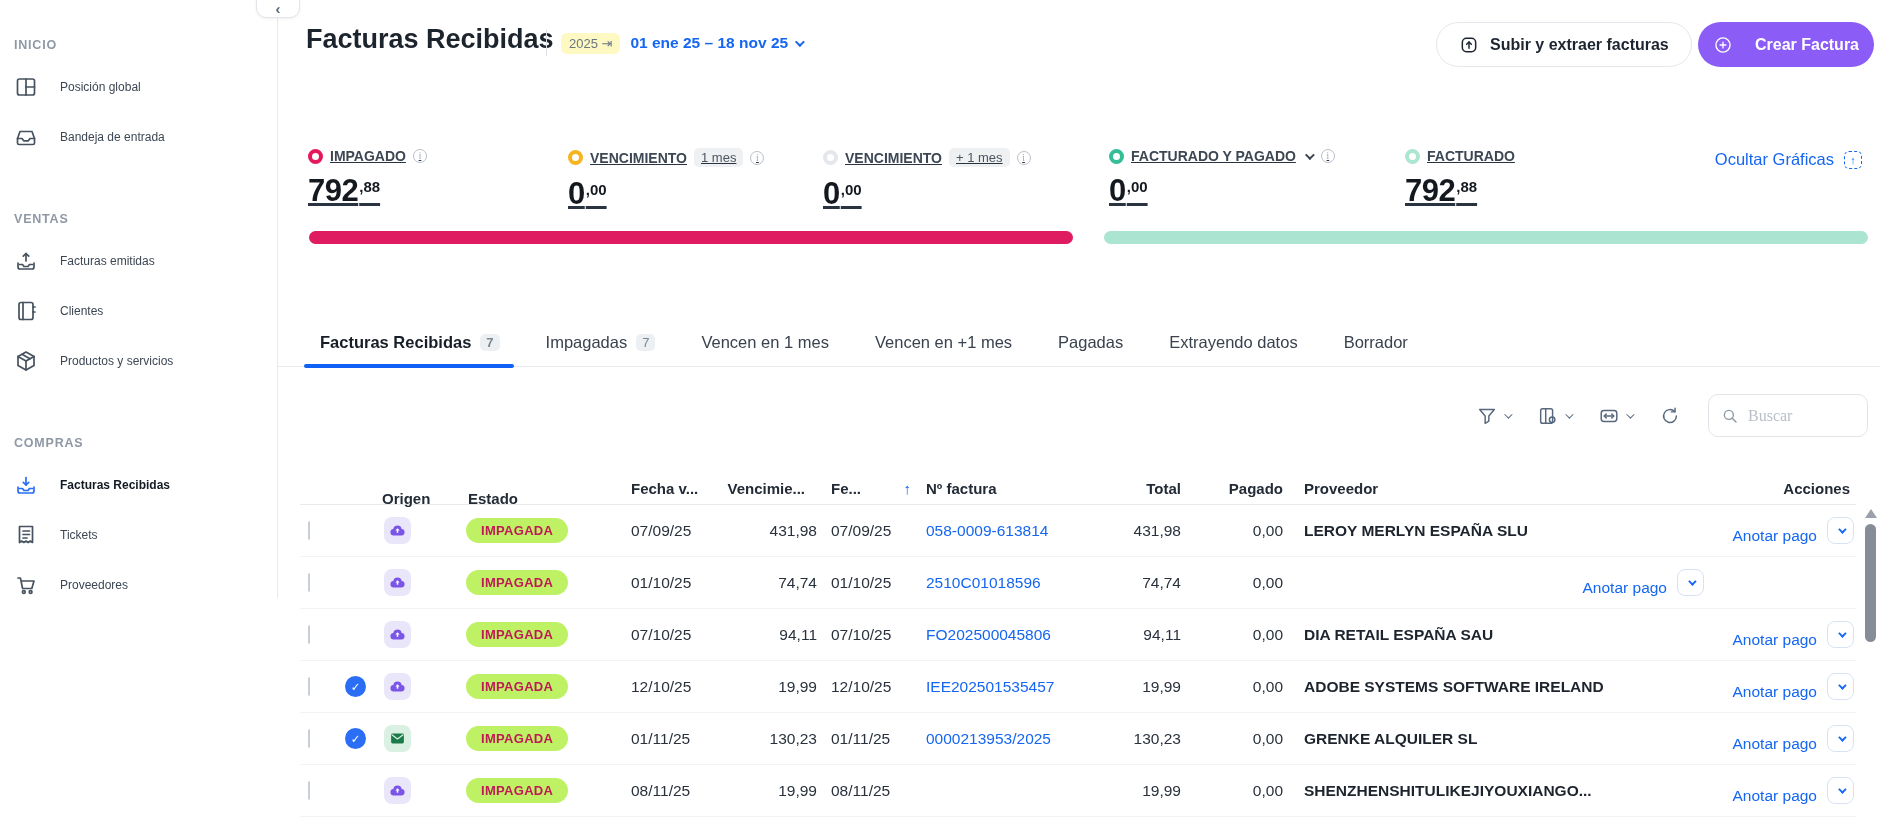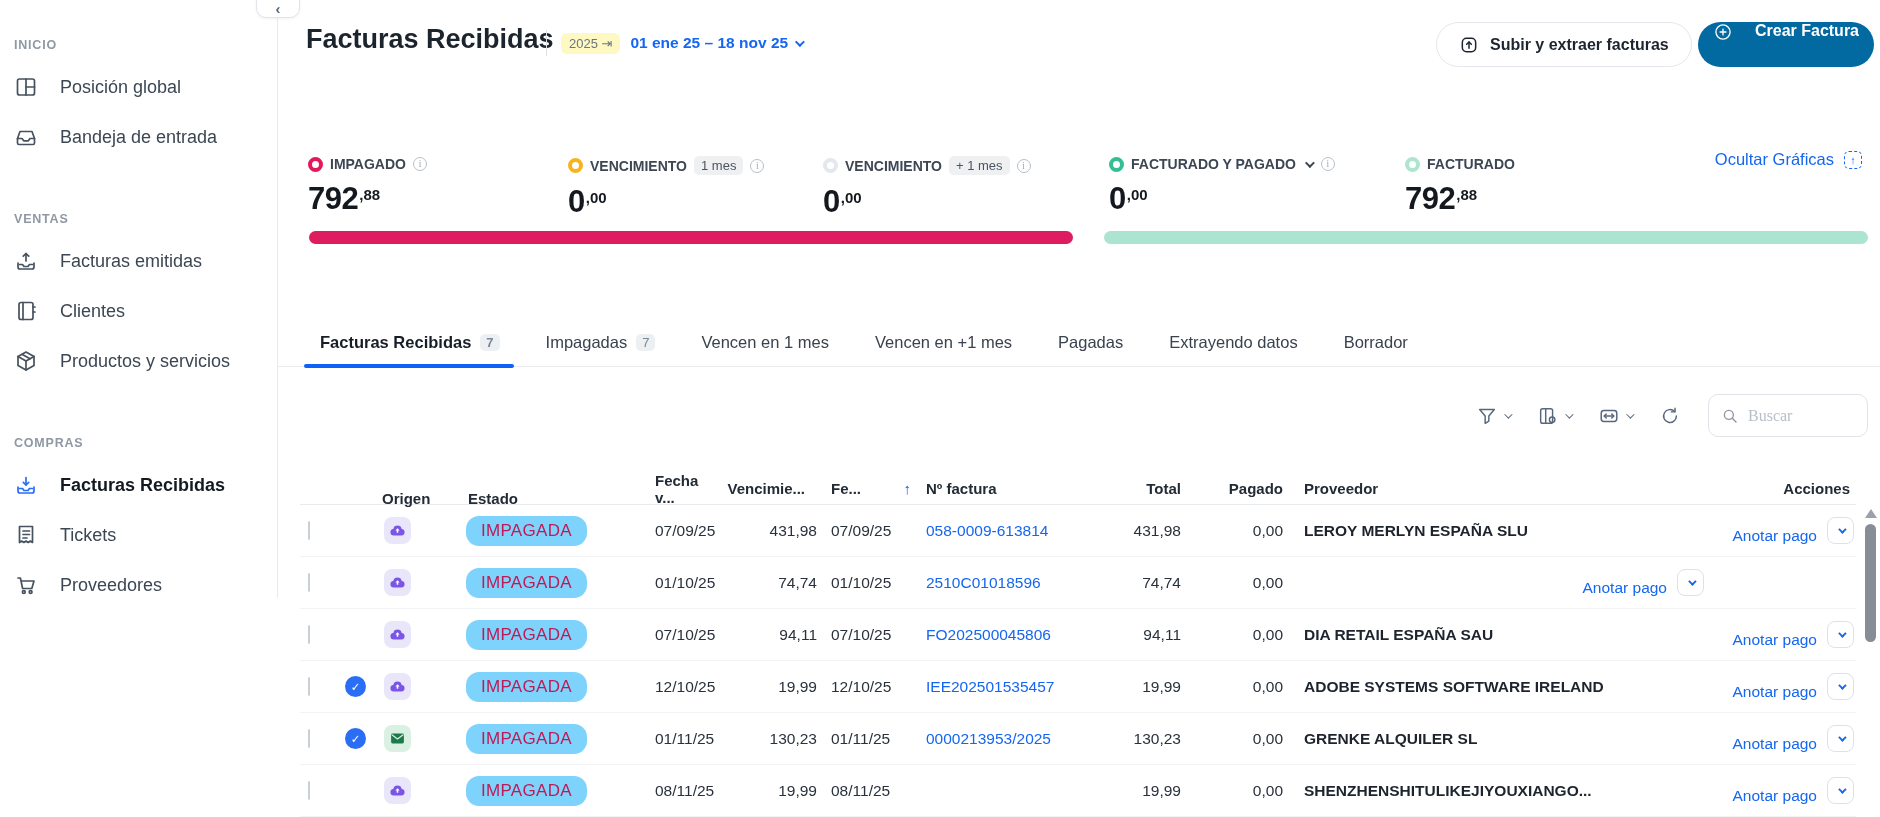--- a/index.html
+++ b/index.html
@@ -4,21 +4,21 @@
 <style>
   * { margin:0; padding:0; box-sizing:border-box; }
   html,body { width:1880px; height:817px; overflow:hidden; background:#fff;
     font-family:"Liberation Sans","DejaVu Sans",sans-serif; color:#2a3340; }
 
   
   .sidebar { position:absolute; left:0; top:0; width:278px; height:598px; background:#fff;
     border-right:1px solid #e8eaee; padding:38px 10px 0 12px; }
   .side-section-title { font-size:12.5px; font-weight:bold; letter-spacing:.8px; color:#8f98a4; margin:0 0 10px 2px; }
   .side-item { display:flex; align-items:center; gap:22px; padding:13px 2px; cursor:pointer; }
-  .side-item .lbl { font-size:18px; color:#3c4754; }
+  .side-item .lbl { font-size:12px; color:#3c4754; }
   .side-item.active .lbl { font-weight:bold; color:#141a22; }
   .side-item svg { width:24px; height:24px; stroke:#46525f; stroke-width:1.7; fill:none;
     stroke-linecap:round; stroke-linejoin:round; flex:0 0 auto; }
   .side-item.active svg { stroke:#2a6df5; }
   .side-gap { height:50px; }
 
   .collapse-btn { position:absolute; left:256px; top:-16px; width:44px; height:34px; background:#fff;
     border:1px solid #e2e5ea; border-radius:10px; box-shadow:0 1px 3px rgba(0,0,0,.06);
     display:flex; align-items:flex-end; justify-content:center; padding-bottom:1px; cursor:pointer; z-index:5; }
   .collapse-btn span { color:#5a6a7d; font-size:15px; font-weight:bold; line-height:1; }
@@ -31,27 +31,27 @@
   .date-sep { width:1px; height:26px; background:#dde1e6; margin-right:4px; }
   .year-badge { background:#fef9c3; color:#6c7582; font-size:13px; padding:3px 8px; border-radius:6px; }
   .date-range { color:#1566f2; font-size:15.5px; font-weight:bold; cursor:pointer; display:flex; align-items:center; gap:7px; }
   .chev { display:inline-block; width:7px; height:7px; border-right:2px solid currentColor;
     border-bottom:2px solid currentColor; transform:rotate(45deg) translateY(-2px); }
 
   .btn-upload { position:absolute; left:1158px; top:22px; height:45px; padding:0 22px; background:#fff;
     border:1px solid #e4e7eb; border-radius:23px; display:flex; align-items:center; gap:11px;
     font-size:16px; font-weight:bold; color:#1d2530; cursor:pointer; }
   .btn-upload svg { width:20px; height:20px; stroke:#1d2530; stroke-width:1.8; fill:none; stroke-linecap:round; stroke-linejoin:round; }
-  .btn-create { position:absolute; left:1420px; top:22px; height:45px; width:176px; background:#0369a1; border:none;
-    border-radius:23px; display:flex; justify-content:center; gap:22px;
+  .btn-create { position:absolute; left:1420px; top:22px; height:45px; width:176px; background:#8b5cf6; border:none;
+    border-radius:23px; display:flex; align-items:center; justify-content:center; gap:22px;
     font-size:16px; font-weight:bold; color:#fff; cursor:pointer; font-family:inherit; }
   .btn-create svg { width:20px; height:20px; stroke:#fff; stroke-width:1.6; fill:none; stroke-linecap:round; }
 
   
-  .stat { position:absolute; top:156px; }
+  .stat { position:absolute; top:148px;text-decoration:underline; }
   .stat-head { display:flex; align-items:center; gap:7px; }
   .ring { width:15px; height:15px; border-radius:50%; border:4px solid #ccc; background:#fff; }
   .stat-label { font-size:14px; font-weight:bold; color:#3d4754; }
   .stat-badge { background:#eef0f2; color:#4a5561; font-size:13px; padding:2px 7px; border-radius:5px; }
   .info-ic { width:14px; height:14px; border-radius:50%; border:1px solid #b8bfc8; color:#a0a8b2;
     font-size:9.5px; display:inline-flex; align-items:center; justify-content:center; font-family:"Liberation Serif",serif; }
   .stat-chev { color:#3d4754; margin:0 2px; }
   .stat-value { margin-top:9px; font-size:31px; font-weight:bold; color:#14191f; letter-spacing:-.5px; }
   .stat-dec { font-size:15px; position:relative; top:-9px; letter-spacing:0; margin-left:1px; }
   .hide-charts { position:absolute; right:18px; top:150px; display:flex; align-items:center; gap:10px;
@@ -83,37 +83,37 @@
   .search-box svg { width:18px; height:18px; stroke:#8d97a3; stroke-width:1.8; fill:none; stroke-linecap:round; }
   .search-box input { border:none; outline:none; width:90px; font-size:16px; color:#0c4a6e; font-family:Liberation Serif, serif; }
   .search-box input::placeholder { color:#b9c0c9; }
 
   
   .table { position:absolute; left:22px; right:24px; top:470px; }
   .trow, .thead { display:grid; align-items:center;
     grid-template-columns:36px 40px 86px 165px 82px 110px 92px 190px 95px 100px 1fr 150px; }
   .thead { height:35px; font-size:15px; font-weight:bold; color:#232b36; border-bottom:1px solid #e8ebee; }
   .trow { height:52px; border-bottom:1px solid #f1f3f5; font-size:15.5px; color:#29313c; }
-  .c-pl4 { padding-left:4px;margin-left:24px; } .c-pl6 { padding-left:6px;margin-top:20px; } .c-pl12 { padding-left:12px; } .c-pl15 { padding-left:15px; }
+  .c-pl4 { padding-left:4px; } .c-pl6 { padding-left:6px;margin-top:20px; } .c-pl12 { padding-left:12px; } .c-pl15 { padding-left:15px; }
   .c-right { text-align:right; } .c-pr2 { padding-right:2px; } .c-pr13 { padding-right:13px; }
   .c-pr14 { padding-right:14px; } .c-pr15 { padding-right:15px; }
   .h-fe { display:flex; align-items:center; justify-content:space-between; padding-left:12px; }
   .sort-up { color:#1566f2; font-weight:bold; font-size:15px; }
   .h-prov { padding-left:8px; }
   .h-acc { text-align:right; padding-right:6px; }
 
   .checkbox { width:20px; height:20px; border:1.5px solid #c9cfd6; border-radius:6px; background:#fff;
     margin-left:8px; cursor:pointer; }
   .vbadge { width:21px; height:21px; border-radius:50%; background:#2b6ef6; color:#fff; font-size:11.5px;
     font-weight:bold; display:flex; align-items:center; justify-content:center; margin-left:9px; }
   .origin-ic { width:27px; height:27px; border-radius:8px; display:flex; align-items:center;
     justify-content:center; margin-left:8px; }
   .origin-ic.cloud { background:#eae6fa; }
   .origin-ic.mail { background:#d9f0e2; }
-  .badge-estado { display:inline-block; background:#7dd3fc; color:#c01a56; font-size:17px; font-weight:normal;
+  .badge-estado { display:inline-block; background:#bef264; color:#c01a56; font-size:13px; font-weight:bold;
     letter-spacing:.3px; padding:5px 15px; border-radius:13px; margin-left:4px; }
   .inv-link { color:#1566f2; cursor:pointer; text-decoration:none; }
   .c-prov { padding-left:8px; font-weight:bold; color:#1d242e; white-space:nowrap; overflow:hidden; }
   .c-actions { display:flex; align-items:center; justify-content:flex-end; gap:10px; padding-right:2px; }
   .pay-link { color:#1566f2; font-size:15.5px; cursor:pointer; white-space:nowrap;margin-top:10px; }
   .dd-btn { width:27px; height:27px; border:1px solid #d8e2f4; border-radius:8px; background:#fff;
     display:flex; align-items:center; justify-content:center; color:#1566f2; cursor:pointer; }
   .dd-btn .chev { width:6px; height:6px; }
 
   

